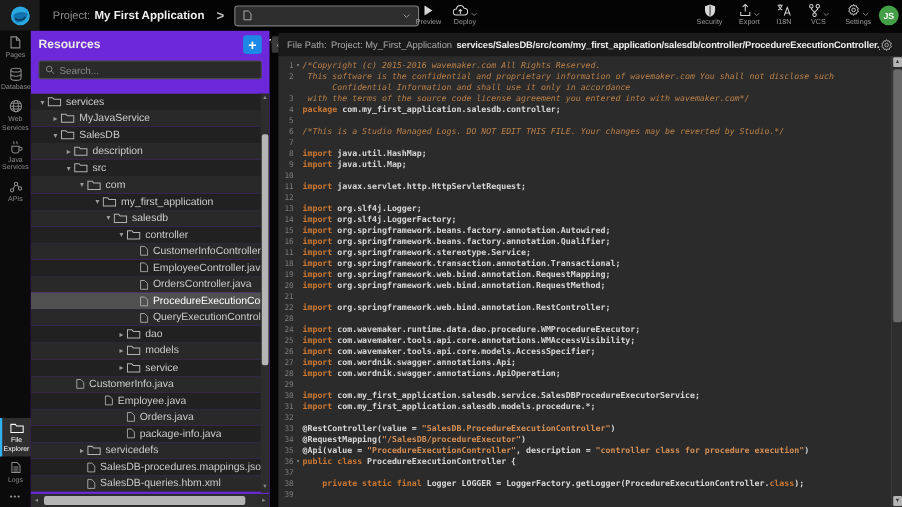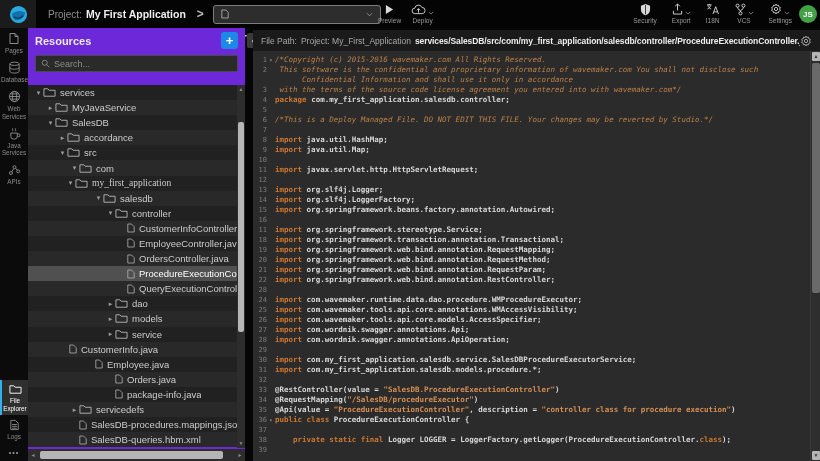--- a/index.html
+++ b/index.html
@@ -328,41 +328,41 @@
         </span>
         <span class="tlabel">SalesDB</span>
       </div>
       <div class="tr" style="padding-left: 30px;">
         <span class="caret">▸</span>
         <span class="ticon">
           <svg width="13" height="11" viewBox="0 0 14 11">
             <path d="M1 1.5h4.2l1.4 1.6H13v6.4H1z" fill="none" stroke="currentColor"></path>
           </svg>
         </span>
-        <span class="tlabel">accordance</span>
+        <span class="tlabel">description</span>
       </div>
       <div class="tr" style="padding-left: 30px;">
         <span class="caret">▾</span>
         <span class="ticon">
           <svg width="13" height="11" viewBox="0 0 14 11">
             <path d="M1 1.5h4.2l1.4 1.6H13v6.4H1z" fill="none" stroke="currentColor"></path>
           </svg>
         </span>
         <span class="tlabel">src</span>
       </div>
       <div class="tr" style="padding-left: 42px;">
         <span class="caret">▾</span>
         <span class="ticon">
           <svg width="13" height="11" viewBox="0 0 14 11">
             <path d="M1 1.5h4.2l1.4 1.6H13v6.4H1z" fill="none" stroke="currentColor"></path>
           </svg>
         </span>
         <span class="tlabel">com</span>
       </div>
-      <div class="tr" style="padding-left: 38px; font-family: Liberation Serif, serif;">
+      <div class="tr" style="padding-left: 56px;">
         <span class="caret">▾</span>
         <span class="ticon">
           <svg width="13" height="11" viewBox="0 0 14 11">
             <path d="M1 1.5h4.2l1.4 1.6H13v6.4H1z" fill="none" stroke="currentColor"></path>
           </svg>
         </span>
         <span class="tlabel">my_first_application</span>
       </div>
       <div class="tr" style="padding-left: 66px;">
         <span class="caret">▾</span>
@@ -571,21 +571,21 @@
         <span class="ct"><span class="s-kw">package </span><span class="s-txt">com.my_first_application.salesdb.controller;</span></span>
       </div>
       <div class="cl">
         <span class="ln">5</span>
         <span class="fold"></span>
         <span class="ct"></span>
       </div>
       <div class="cl">
         <span class="ln">6</span>
         <span class="fold"></span>
-        <span class="ct"><span class="s-com">/*This is a Deploy Managed File. DO NOT EDIT THIS FILE. Your changes may be reverted by Studio.*/</span></span>
+        <span class="ct"><span class="s-com">/*This is a Studio Managed Logs. DO NOT EDIT THIS FILE. Your changes may be reverted by Studio.*/</span></span>
       </div>
       <div class="cl">
         <span class="ln">7</span>
         <span class="fold"></span>
         <span class="ct"></span>
       </div>
       <div class="cl">
         <span class="ln">8</span>
         <span class="fold"></span>
         <span class="ct"><span class="s-kw">import </span><span class="s-txt">java.util.HashMap;</span></span>
@@ -621,20 +621,21 @@
         <span class="ct"><span class="s-kw">import </span><span class="s-txt">org.slf4j.LoggerFactory;</span></span>
       </div>
       <div class="cl">
         <span class="ln">15</span>
         <span class="fold"></span>
         <span class="ct"><span class="s-kw">import </span><span class="s-txt">org.springframework.beans.factory.annotation.Autowired;</span></span>
       </div>
       <div class="cl">
         <span class="ln">16</span>
         <span class="fold"></span>
+        <span class="ct"><span class="s-kw">import </span><span class="s-txt">org.springframework.beans.factory.annotation.Qualifier;</span></span>
       </div>
       <div class="cl">
         <span class="ln">11</span>
         <span class="fold"></span>
         <span class="ct"><span class="s-kw">import </span><span class="s-txt">org.springframework.stereotype.Service;</span></span>
       </div>
       <div class="cl">
         <span class="ln">18</span>
         <span class="fold"></span>
         <span class="ct"><span class="s-kw">import </span><span class="s-txt">org.springframework.transaction.annotation.Transactional;</span></span>
@@ -645,21 +646,20 @@
         <span class="ct"><span class="s-kw">import </span><span class="s-txt">org.springframework.web.bind.annotation.RequestMapping;</span></span>
       </div>
       <div class="cl">
         <span class="ln">20</span>
         <span class="fold"></span>
         <span class="ct"><span class="s-kw">import </span><span class="s-txt">org.springframework.web.bind.annotation.RequestMethod;</span></span>
       </div>
       <div class="cl">
         <span class="ln">21</span>
         <span class="fold"></span>
-        <span class="ct"><span class="s-kw">import </span><span class="s-txt">org.springframework.web.bind.annotation.RequestParam;</span></span>
       </div>
       <div class="cl">
         <span class="ln">22</span>
         <span class="fold"></span>
         <span class="ct"><span class="s-kw">import </span><span class="s-txt">org.springframework.web.bind.annotation.RestController;</span></span>
       </div>
       <div class="cl">
         <span class="ln">28</span>
         <span class="fold"></span>
         <span class="ct"></span>

